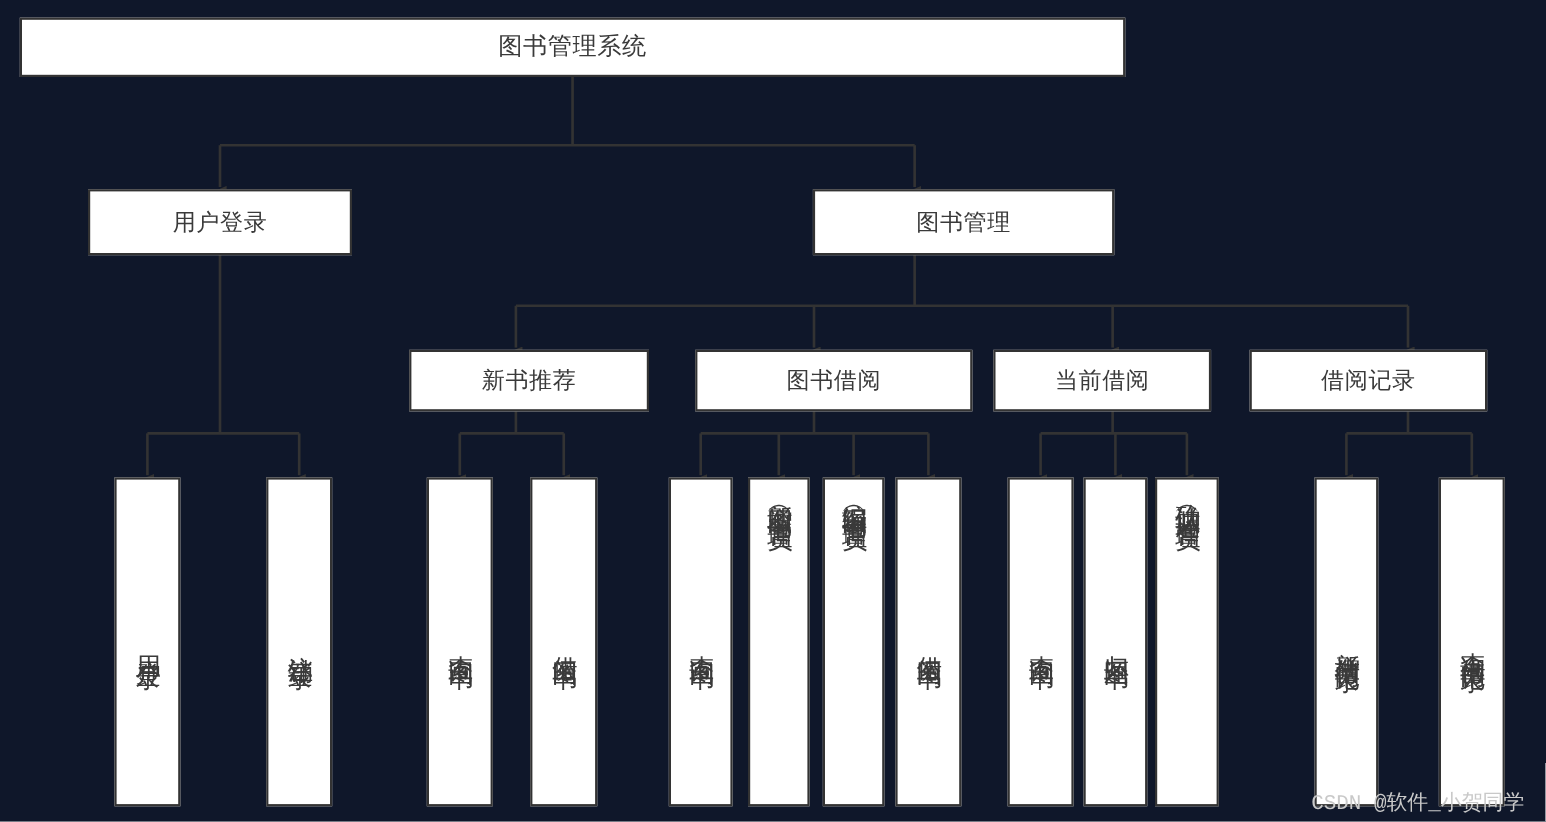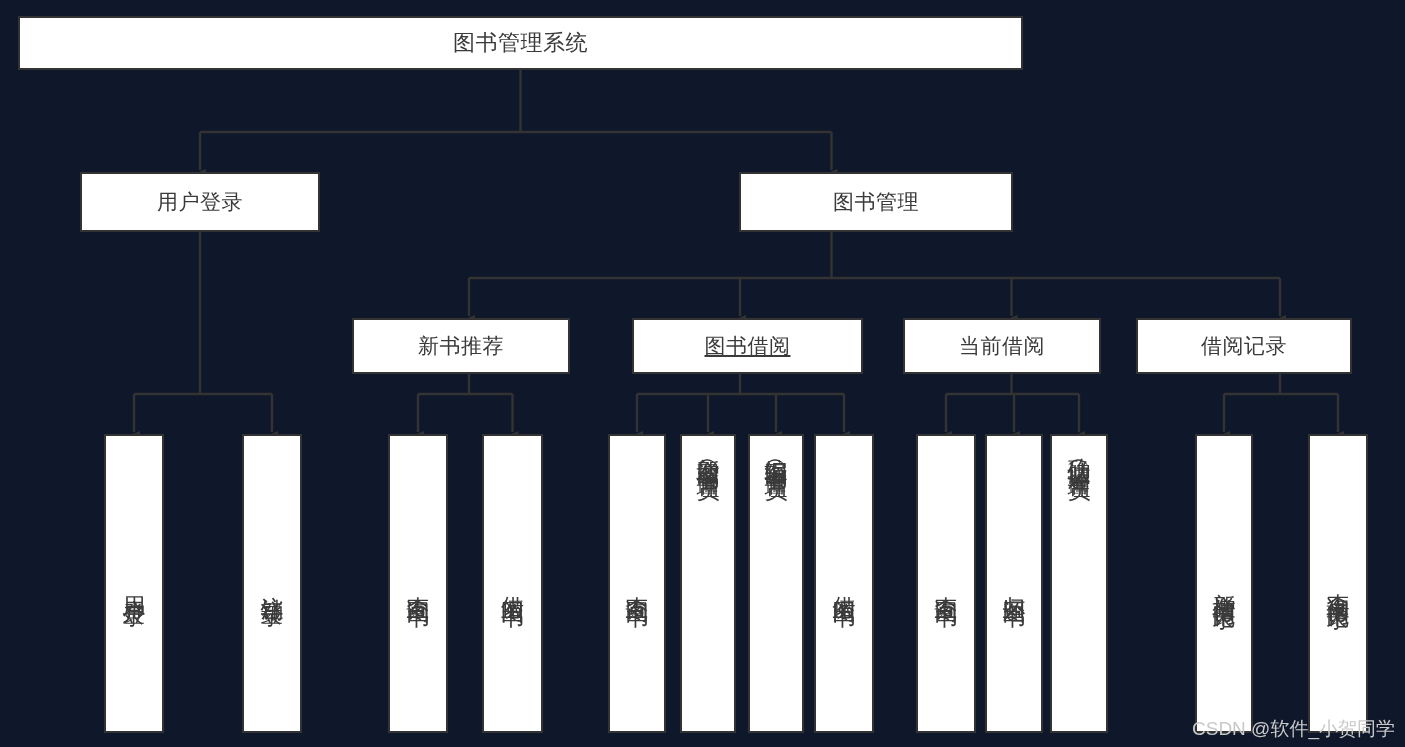--- a/index.html
+++ b/index.html
@@ -68,21 +68,21 @@
   .node.v.center {
     align-items: center;
     padding-top: 0;
   }
   .watermark {
     position: absolute;
     color: #c9c9c9;
     font-size: 19px;
     white-space: nowrap;
     z-index: 5;
-    font-family: Liberation Sans, sans-serif;
+    font-family: Liberation Mono, monospace;
   }
 </style>
 </head>
 <body>
 
 <div id="canvas">
   <svg id="edges" viewBox="0 0 1405 747">
     <defs>
       <marker id="arrow" markerWidth="10" markerHeight="12" refX="1" refY="6" orient="auto" markerUnits="userSpaceOnUse">
         <path d="M0,0 L10,0 L5,12 Z" fill="#333333"></path>
@@ -128,24 +128,24 @@
   <div id="node-layer">
       <div class="node h root" style="left: 18px; top: 16px; width: 1005px; height: 54px;">
         <span class="label">图书管理系统</span>
       </div>
       <div class="node h" style="left: 80px; top: 172px; width: 240px; height: 60px;">
         <span class="label">用户登录</span>
       </div>
       <div class="node h" style="left: 713px; top: 172px; width: 274px; height: 60px; margin-left: 26px;">
         <span class="label">图书管理</span>
       </div>
-      <div class="node h" style="left: 352px; top: 318px; width: 218px; height: 56px;">
+      <div class="node h" style="left: 372px; top: 318px; width: 218px; height: 56px;">
         <span class="label">新书推荐</span>
       </div>
-      <div class="node h" style="left: 632px; top: 318px; width: 231px; height: 56px; text-decoration: underline;">
+      <div class="node h" style="left: 632px; top: 318px; width: 252px; height: 56px;">
         <span class="label">图书借阅</span>
       </div>
       <div class="node h" style="left: 903px; top: 318px; width: 198px; height: 56px;">
         <span class="label">当前借阅</span>
       </div>
       <div class="node h" style="left: 1136px; top: 318px; width: 216px; height: 56px;">
         <span class="label">借阅记录</span>
       </div>
       <div class="node v center" style="left: 104px; top: 434px; width: 60px; height: 299px;">
         <span class="label">用户登录</span>

